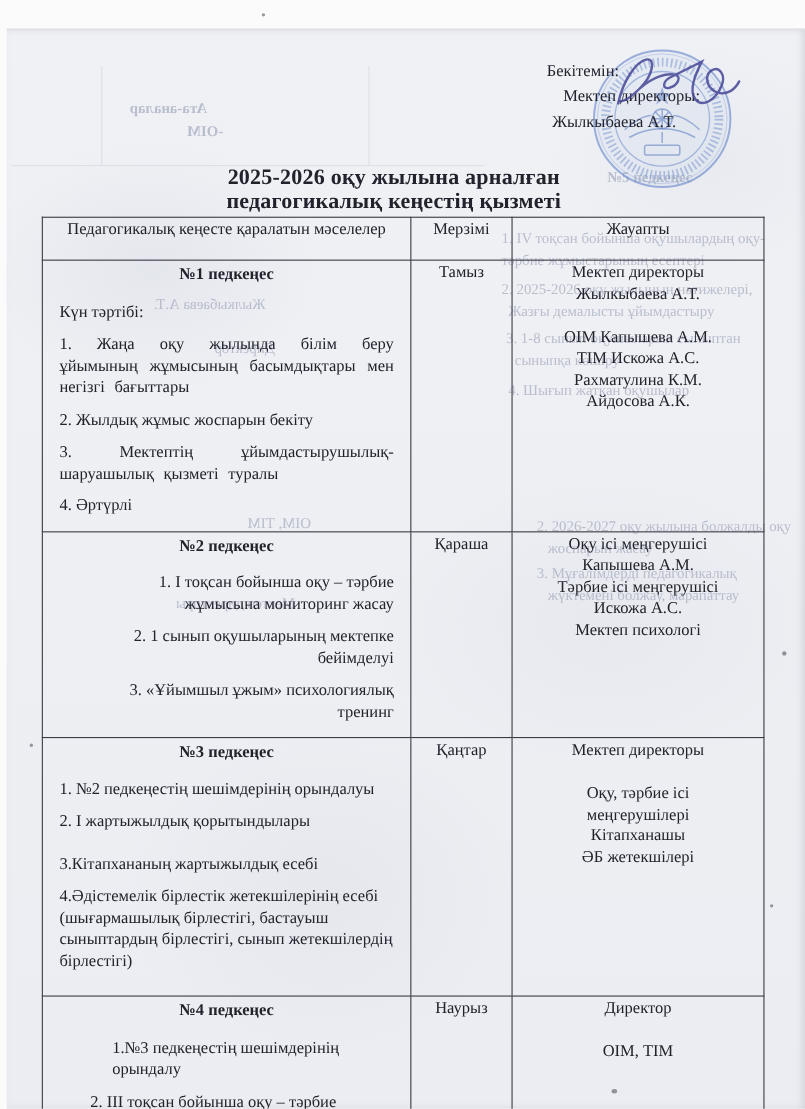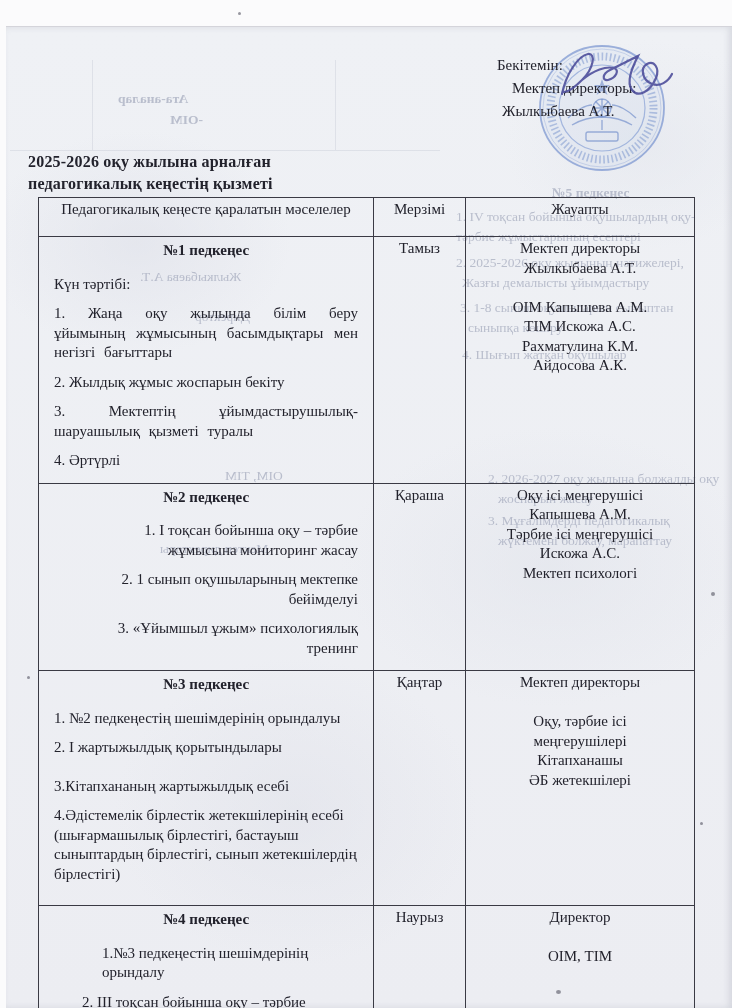--- a/index.html
+++ b/index.html
@@ -34,21 +34,21 @@
   
   .stampwrap{position:absolute;left:534px;top:40px;z-index:2;}
   .sigwrap{position:absolute;left:550px;top:38px;z-index:4;}
   
   .approval{position:absolute;left:497px;top:54px;z-index:3;font-size:15px;line-height:23px;}
   .approval .l2{padding-left:15px;}
   .approval .l3{padding-left:5px;}
   
   .doc-title{
     position:absolute;left:28px;top:151px;width:660px;z-index:3;
-    text-align:left;font-weight:bold;font-size:16px;line-height:21.5px;
+    text-align:center;font-weight:bold;font-size:20px;line-height:21.5px;
     letter-spacing:.2px;
   }
   
   table.council{
     position:absolute;left:38px;top:197px;z-index:3;
     width:656px;border-collapse:collapse;table-layout:fixed;
     font-size:15px;line-height:19.5px;background:transparent;
   }
   table.council td,table.council th{
     border:1.6px solid #3a3a44;vertical-align:top;padding:2px 5px;
@@ -71,21 +71,21 @@
 </head>
 <body>
 
 <div>
 
   <div class="paper"></div>
 
   <div class="bleed">
     <div class="frag mir b" style="left:118px;top:90px;">Ата-аналар</div>
     <div class="frag mir b" style="left:170px;top:111px;">-ОІМ</div>
-    <div class="frag b" style="left:552px;top:184px;">№5 педкеңес</div>
+    <div class="frag b" style="left:552px;top:152px;">№5 педкеңес</div>
     <div class="frag" style="left:456px;top:208px;">1. IV тоқсан бойынша оқушылардың оқу-</div>
     <div class="frag" style="left:456px;top:228px;">тәрбие жұмыстарының есептері</div>
     <div class="frag" style="left:456px;top:254px;">2. 2025-2026 оқу жылының нәтижелері,</div>
     <div class="frag" style="left:462px;top:274px;">Жазғы демалысты ұйымдастыру</div>
     <div class="frag" style="left:460px;top:299px;">3. 1-8 сынып оқушыларын сыныптан</div>
     <div class="frag" style="left:468px;top:319px;">сыныпқа көшіру</div>
     <div class="frag" style="left:462px;top:346px;">4. Шығып жатқан оқушылар</div>
     <div class="frag mir" style="left:140px;top:268px;">Жылкыбаева А.Т.</div>
     <div class="frag mir" style="left:195px;top:308px;">Директор</div>
     <div class="frag mir" style="left:225px;top:467px;">ОІМ, ТІМ</div>

